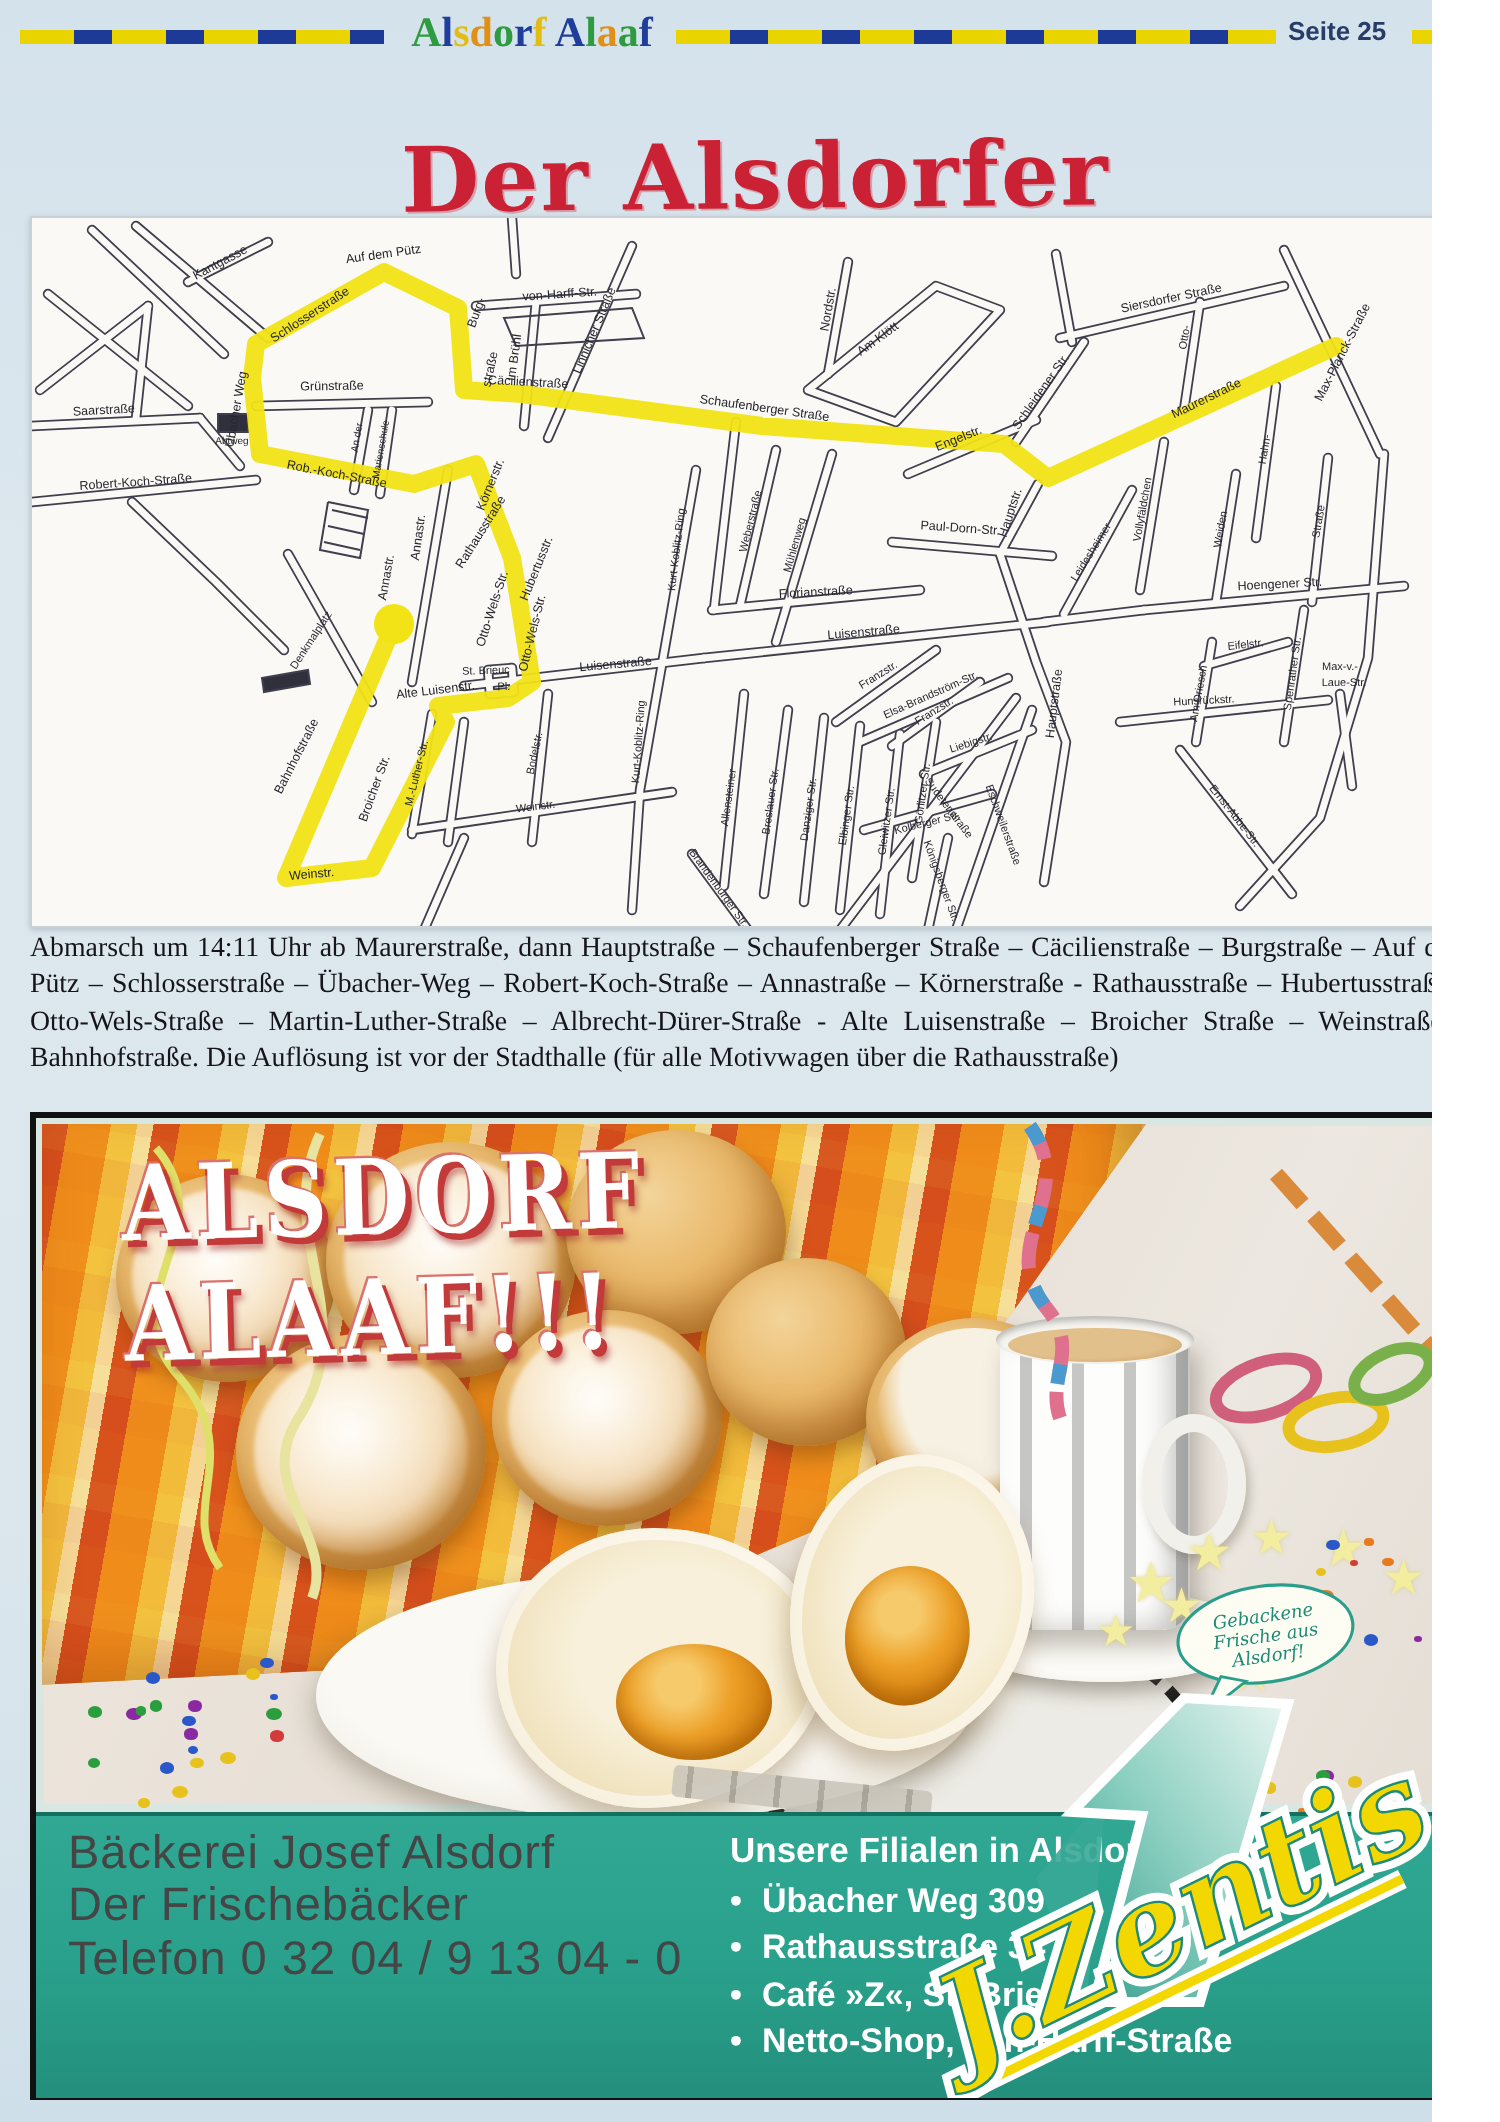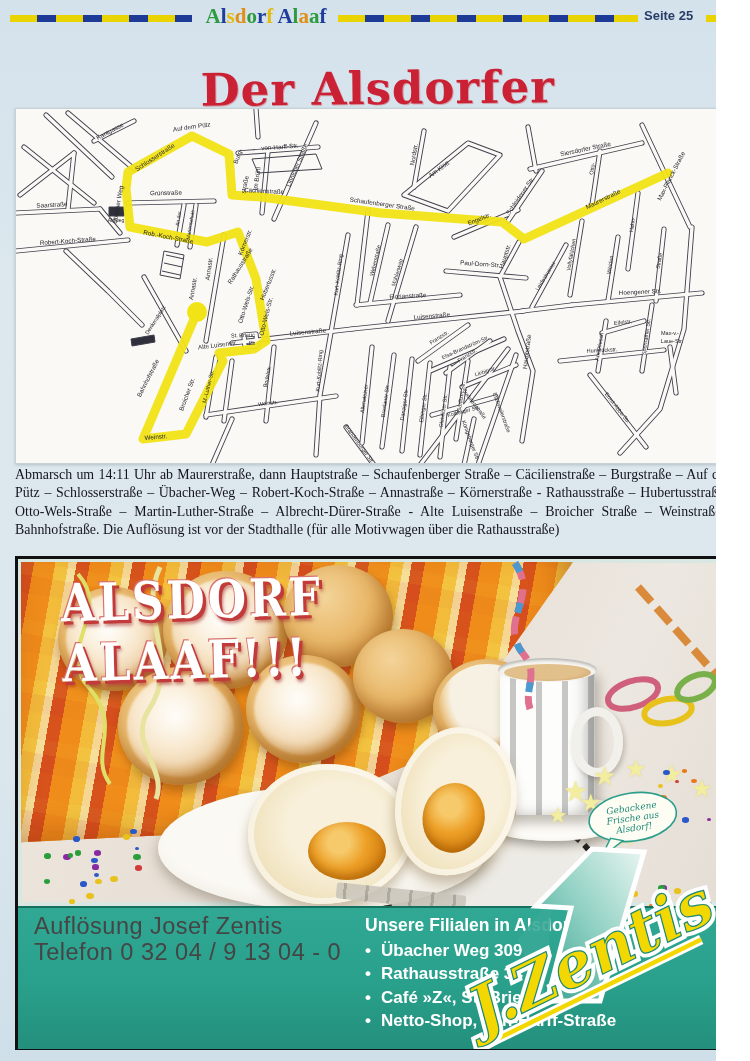--- a/index.html
+++ b/index.html
@@ -452,21 +452,22 @@
         <path d="M44,122 L40,152 M60,124 L58,154 M74,122 L72,150" fill="none"></path>
         <rect x="44" y="128" width="12" height="26" fill="#cfe8e2"></rect>
         <rect x="60" y="128" width="12" height="24" fill="#cfe8e2"></rect>
         <path d="M47,90 Q36,100 40,112 M70,90 Q82,96 84,106" fill="none"></path>
         <ellipse cx="82" cy="110" rx="9" ry="28" fill="#e8c21c" transform="rotate(22 82 110)"></ellipse>
       </g>
     </svg>
 
     <div class="band">
       <div class="contact">
-        <div>Auflösung Josef Zentis</div>
+        <div>Bäckerei Josef Alsdorf</div>
+        <div>Der Frischebäcker</div>
         <div>Telefon 0 32 04 / 9 13 04 - 0</div>
       </div>
       <div class="branches">
         <div class="bt">Unsere Filialen in Alsdorf:</div>
         <div class="bi"><span class="dot">•</span><span>Übacher Weg 309</span></div>
         <div class="bi"><span class="dot">•</span><span>Rathausstraße 34</span></div>
         <div class="bi"><span class="dot">•</span><span>Café »Z«, St.-Brieuc-Platz 9</span></div>
         <div class="bi"><span class="dot">•</span><span>Netto-Shop, von-Harff-Straße</span></div>
       </div>
     </div>

